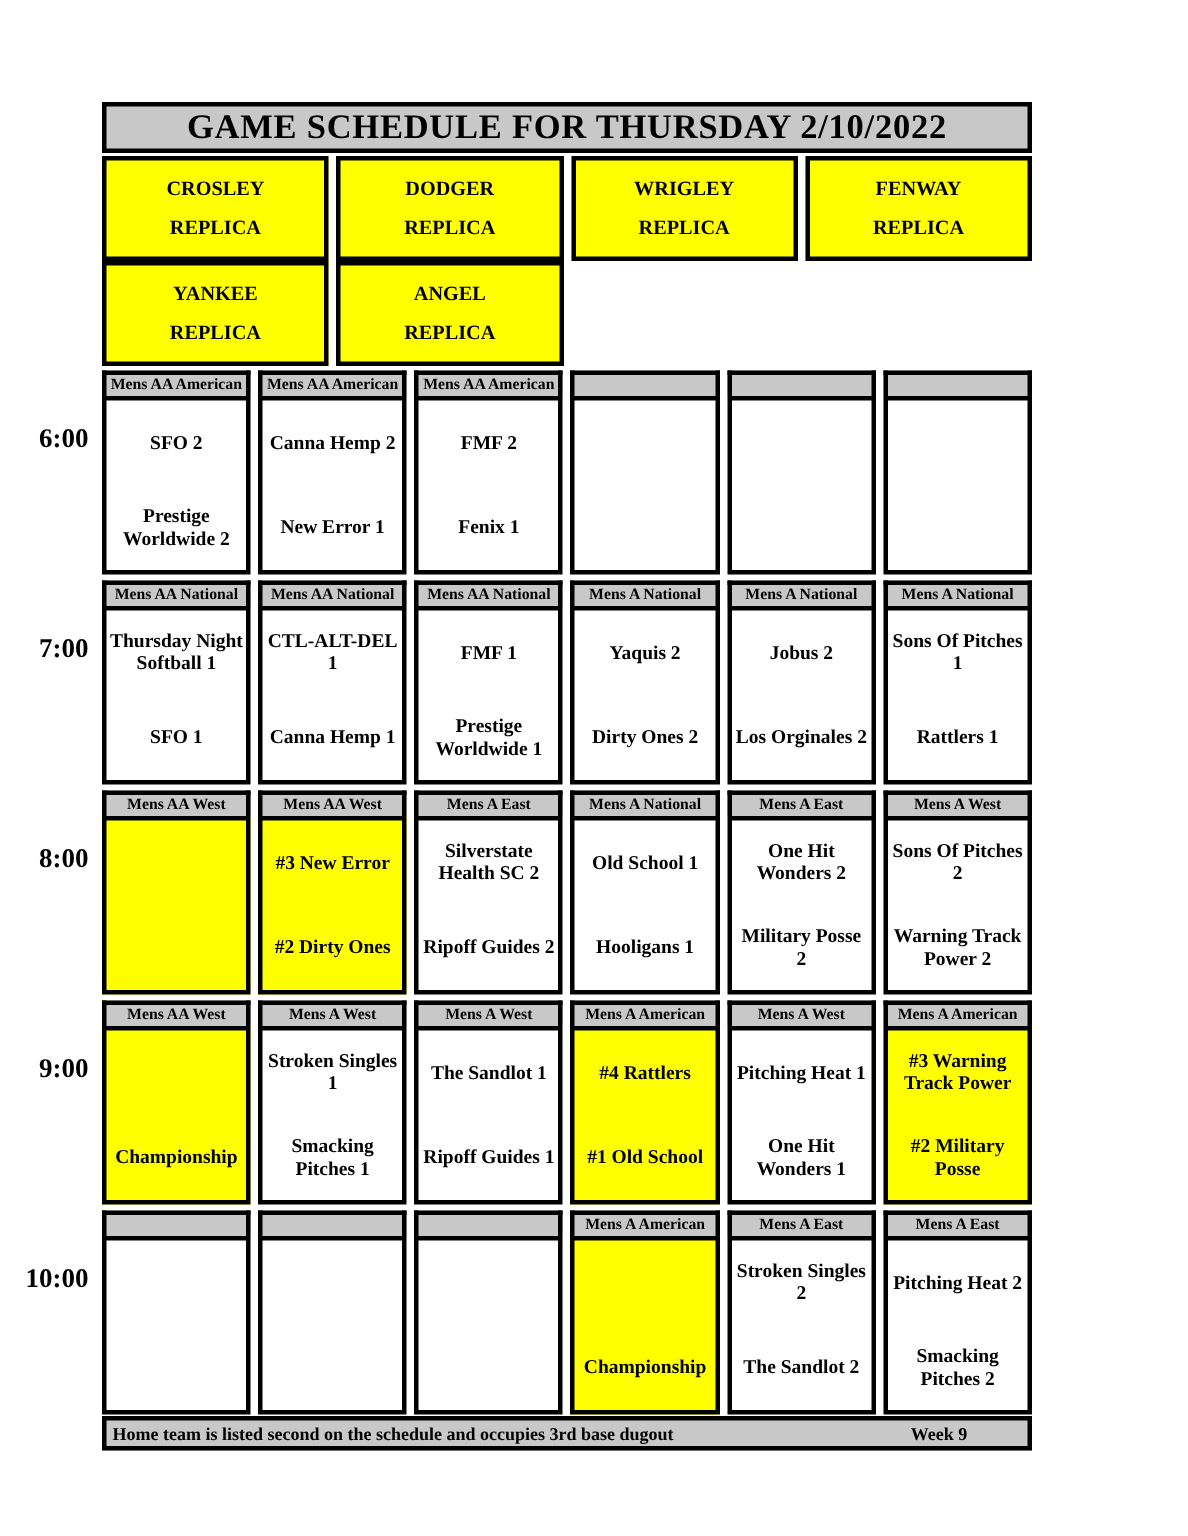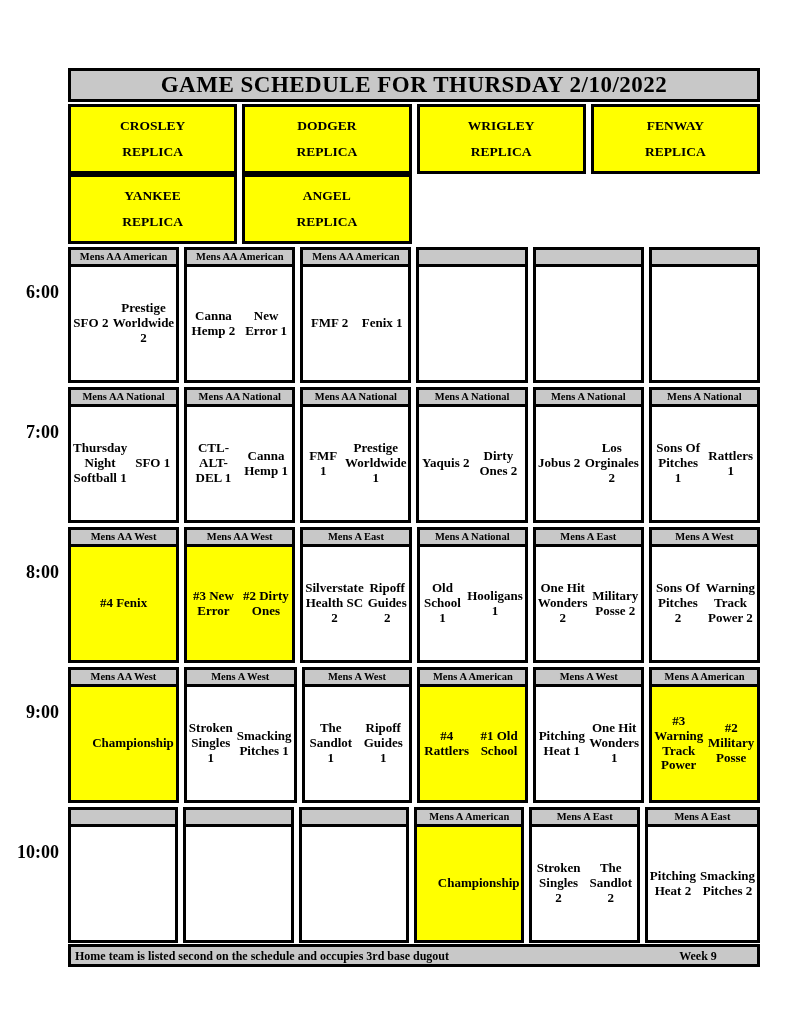--- a/index.html
+++ b/index.html
@@ -7,21 +7,21 @@
     width: 792px; height: 1024px;
     background: #ffffff;
     font-family: "Liberation Serif", serif;
     font-weight: bold;
     color: #000;
     overflow: hidden;
   }
   .sheet {
     position: absolute;
     left: 68px; top: 68px;
-    width: 692px;
+    width: 620px;
   }
   .title-bar {
     background: var(--bar, #c8c8c8);
     border: 3px solid #000;
     height: 34px;
     display: flex; align-items: center; justify-content: center;
     font-size: 23px;
     letter-spacing: 0.5px;
     margin-bottom: 2px;
   }
@@ -64,21 +64,21 @@
     display: flex; align-items: center; justify-content: center;
     font-size: 10.5px;
     line-height: 1;
     white-space: nowrap;
     overflow: hidden;
   }
   .game {
     background: #ffffff;
     border: 3px solid #000;
     height: 119px;
-    display: flex; flex-direction: row;
+    display: flex; flex-direction: column;
   }
   .game.highlight { background: var(--highlight, #ffff00); }
   .team {
     flex: 1 1 50%;
     display: flex; align-items: center; justify-content: center;
     text-align: center;
     font-size: 13px;
     line-height: 1.15;
     padding: 0 2px;
   }
@@ -212,21 +212,20 @@
             <div class="team away">Sons Of Pitches 1</div>
             <div class="team home">Rattlers 1</div>
           </div>
         </div>
       </div>
       <div class="time-row">
         <div class="time-label">8:00</div>
         <div class="block">
           <div class="division-bar">Mens AA West</div>
           <div class="game highlight">
-            <div class="team away">#4 Fenix</div>
           </div>
         </div>
         <div class="block">
           <div class="division-bar">Mens AA West</div>
           <div class="game highlight">
             <div class="team away">#3 New Error</div>
             <div class="team home">#2 Dirty Ones</div>
           </div>
         </div>
         <div class="block">

